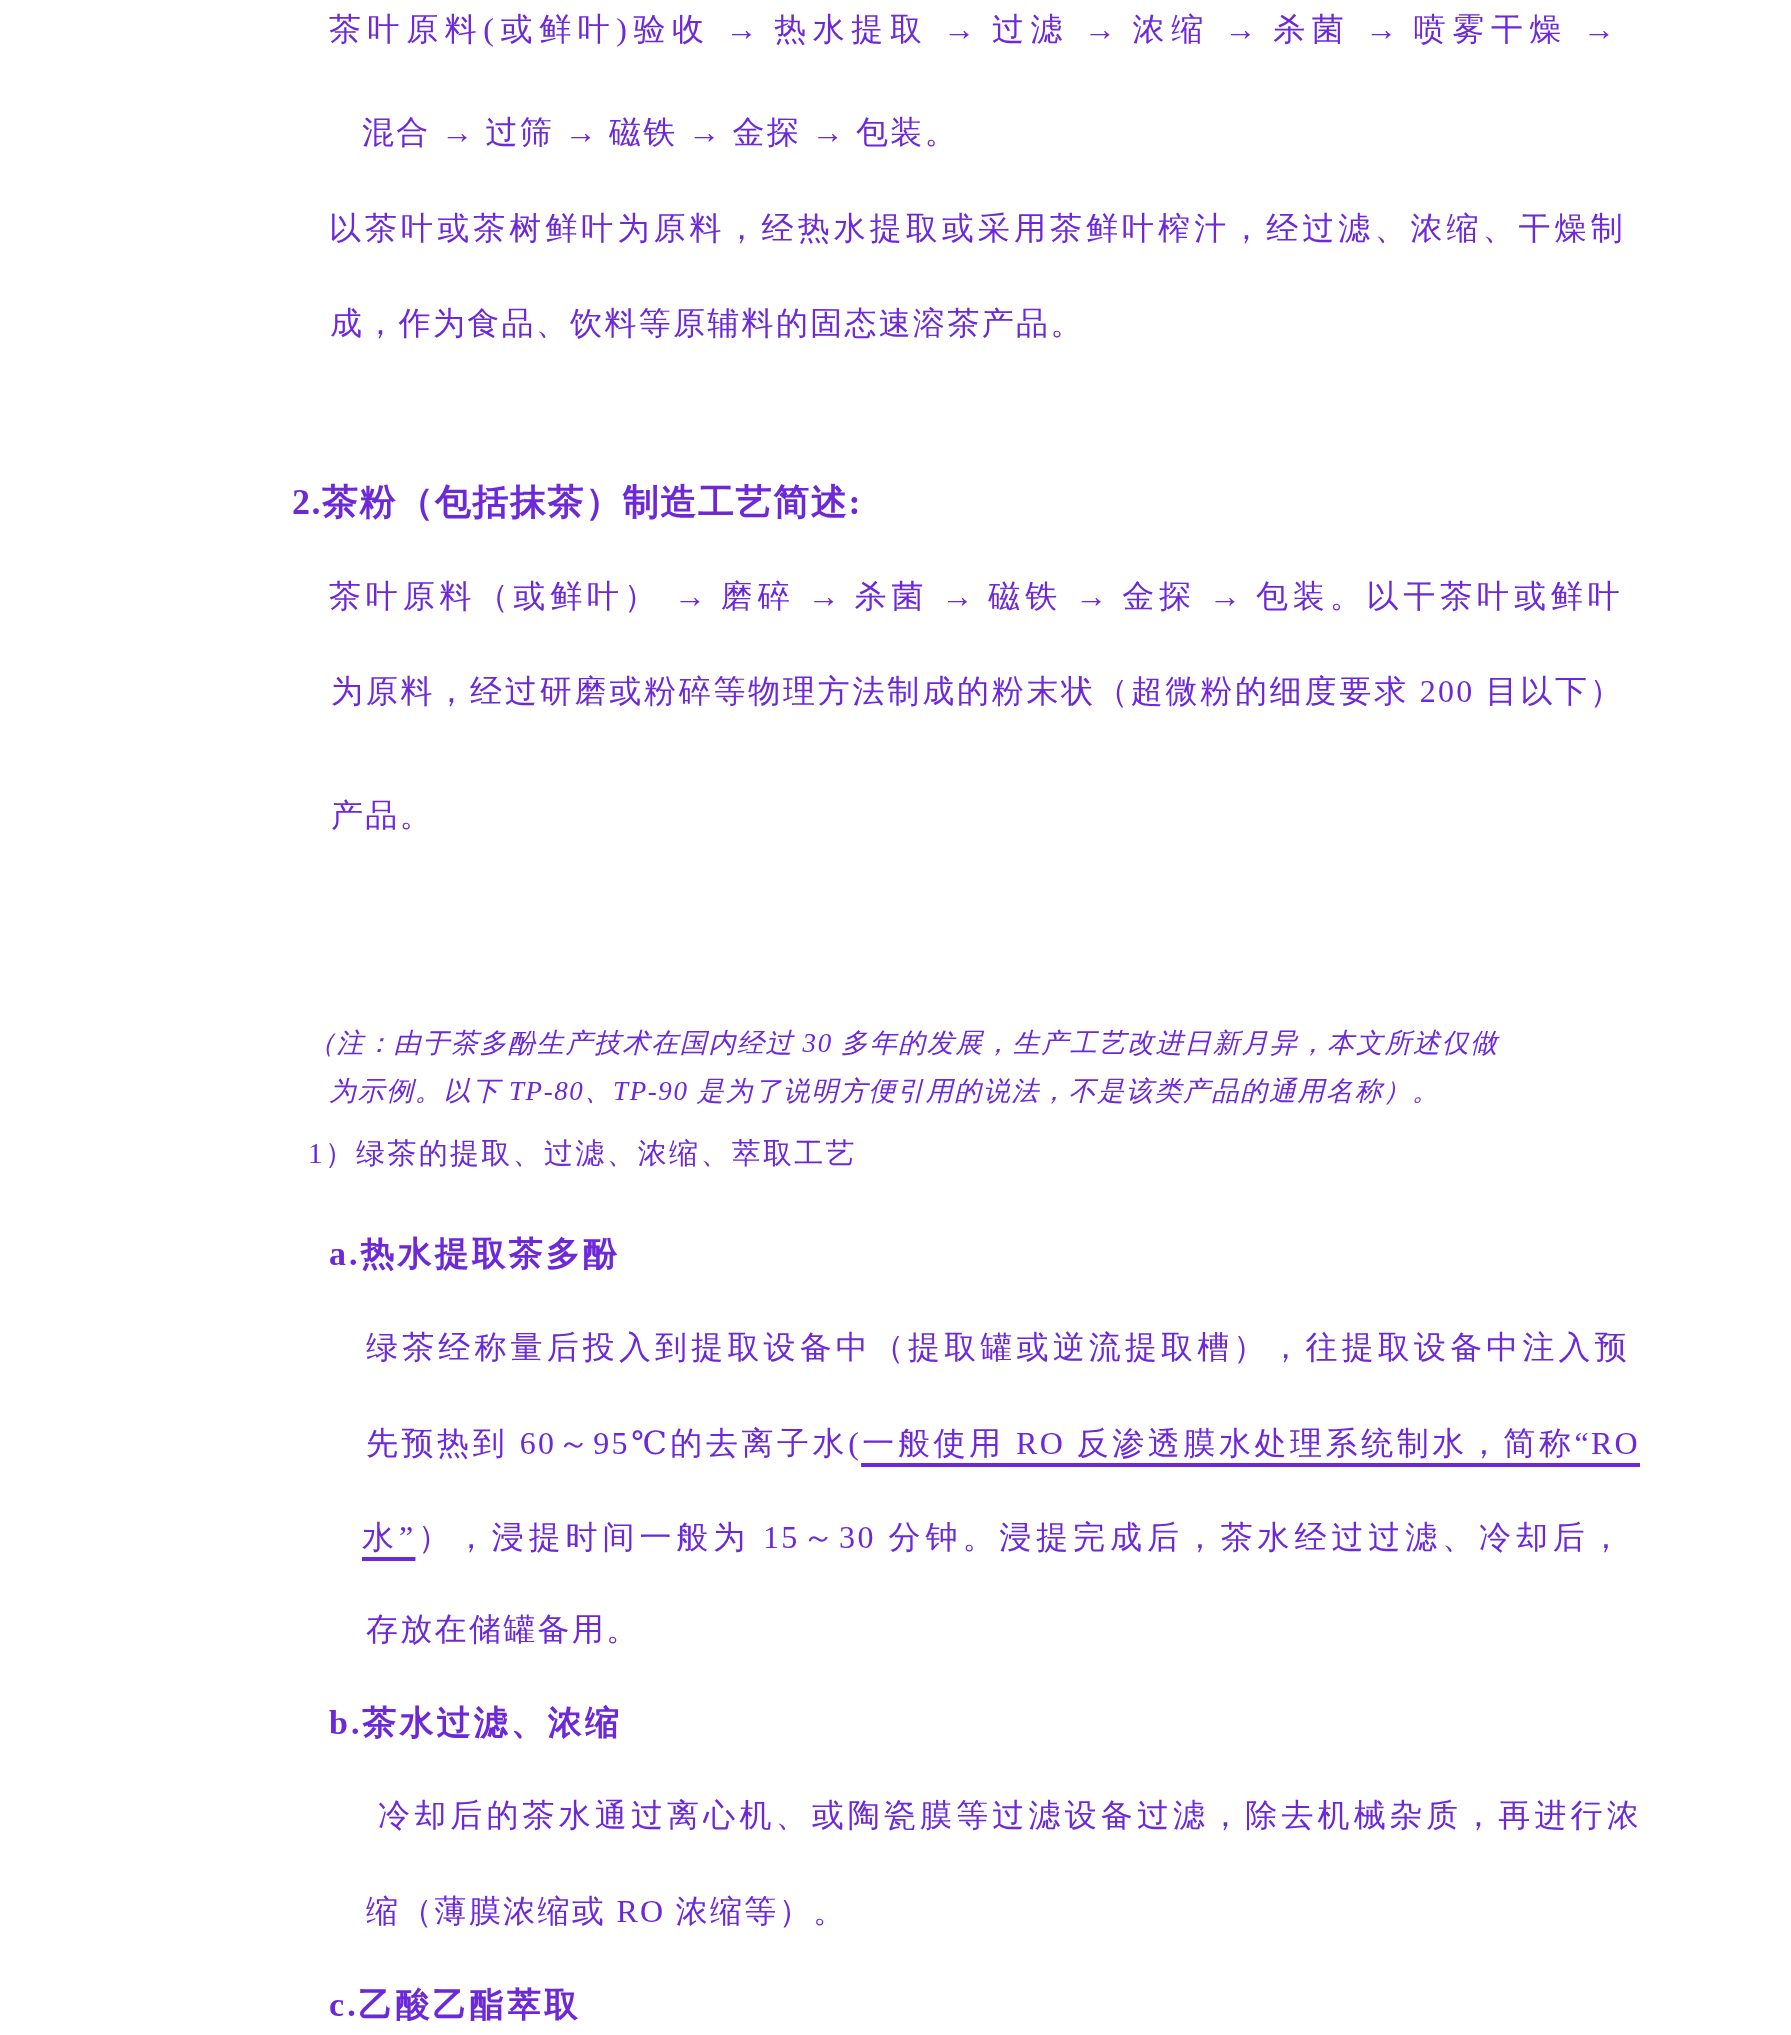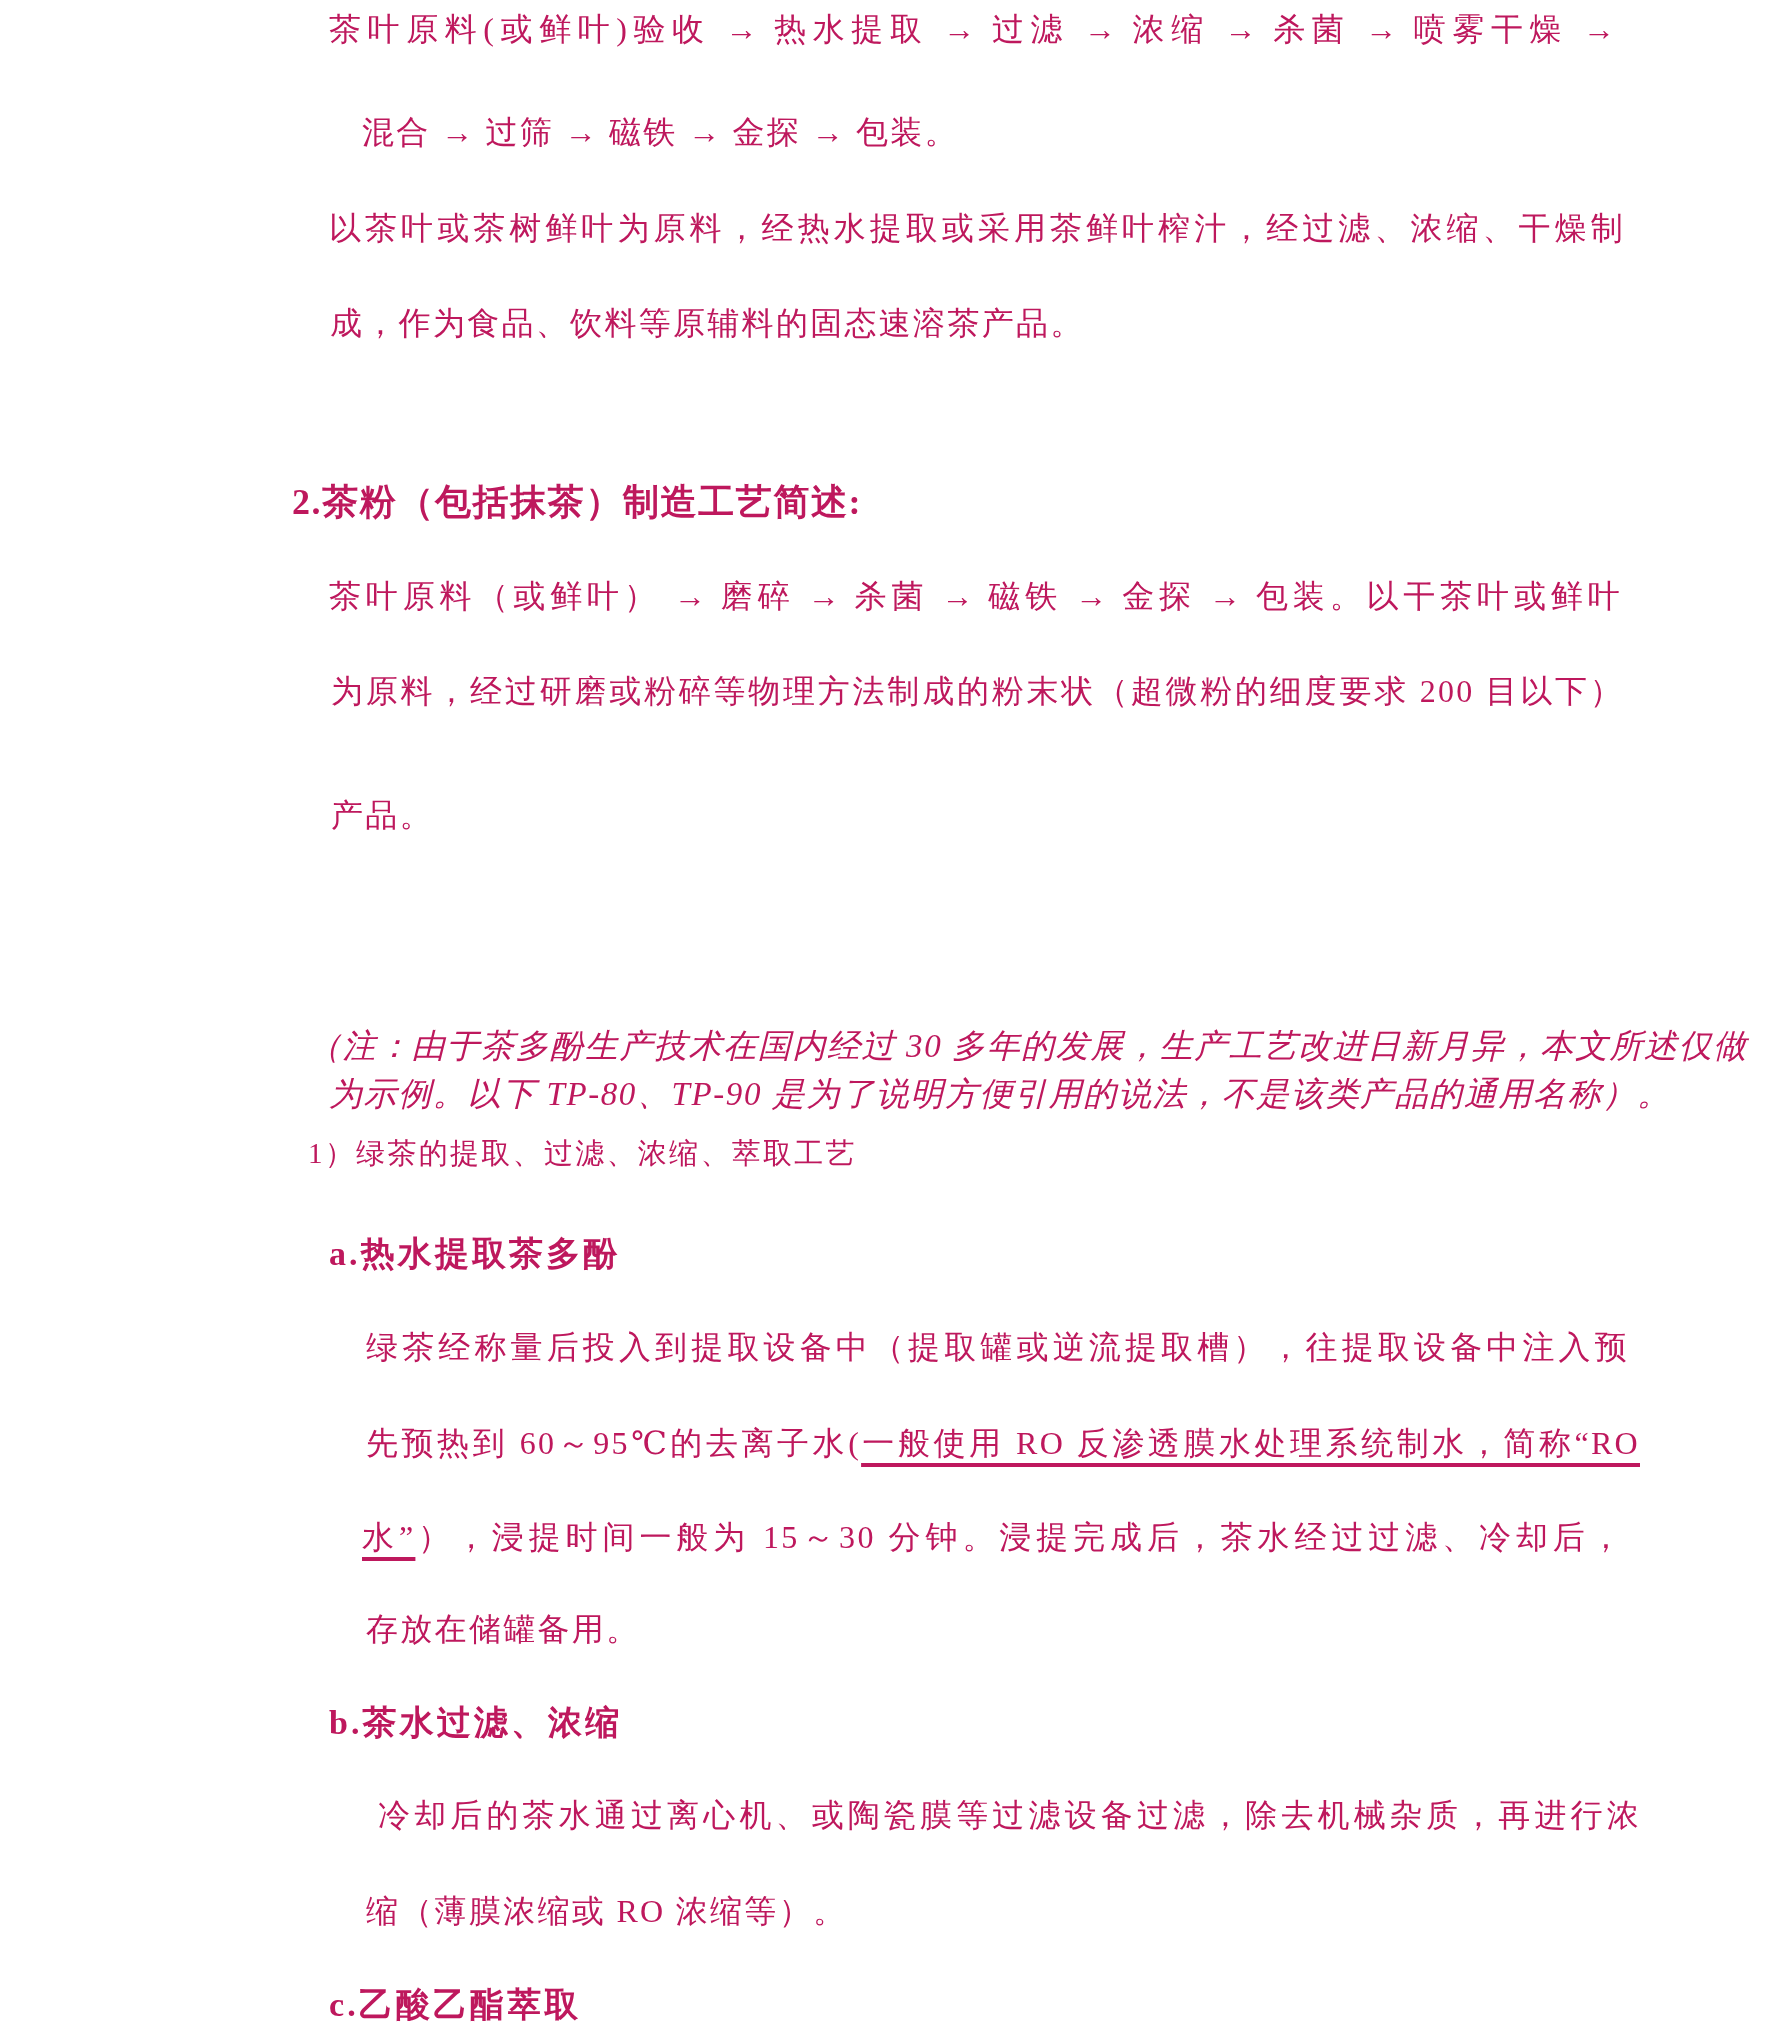--- a/index.html
+++ b/index.html
@@ -7,21 +7,21 @@
     position: relative;
     width: 1792px;
     height: 2035px;
     background: #ffffff;
     overflow: hidden;
     color: #000000;
     font-family: "Liberation Serif", "DejaVu Serif", serif;
   }
   .line {
     position: absolute;
-    color: #be185d;
+    color: #6d28d9;
     line-height: 1.15;
     white-space: nowrap;
   }
   .body-text {
     font-size: 32px;
     letter-spacing: 2.3px;
   }
   .just {
     white-space: normal;
     text-align: justify;
@@ -36,21 +36,21 @@
     font-size: 29px;
     font-weight: normal;
     letter-spacing: 2.3px;
   }
   .h-step {
     font-size: 34px;
     font-weight: bold;
     letter-spacing: 3.1px;
   }
   .note-text {
-    font-size: 33px;
+    font-size: 27px;
     font-style: italic;
     letter-spacing: 1.6px;
   }
   .ul {
     text-decoration: underline;
     text-decoration-thickness: 3.9px;
     text-underline-offset: 9.4px;
     margin-top: 28px;
   }
 </style>

